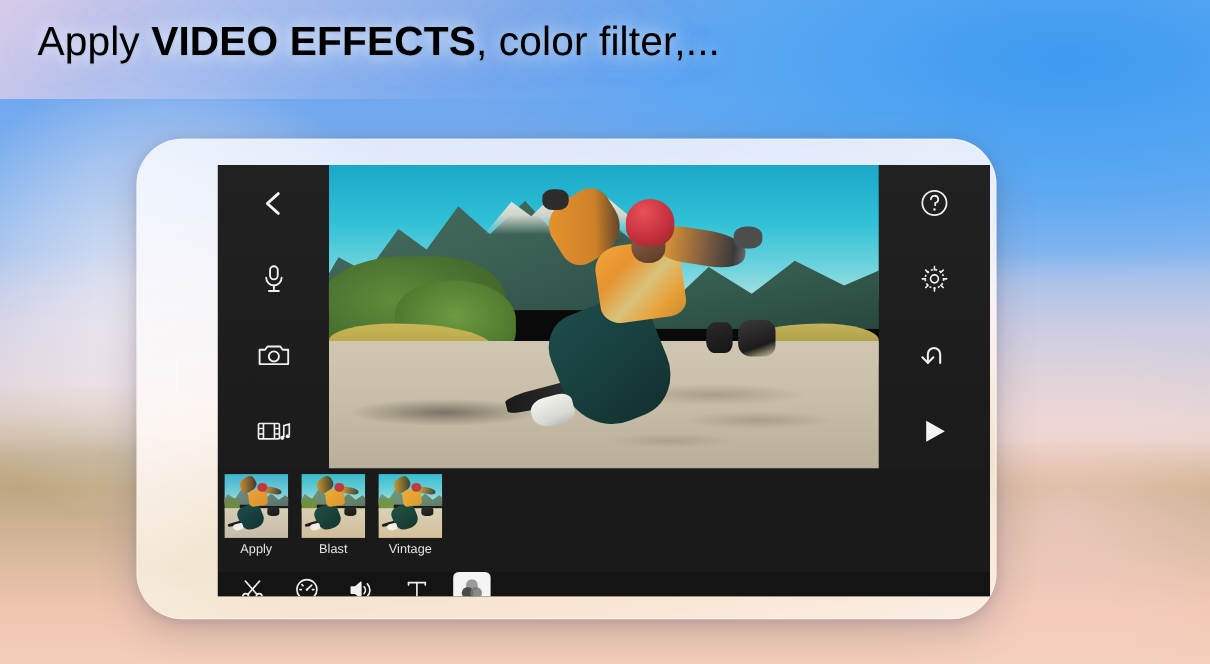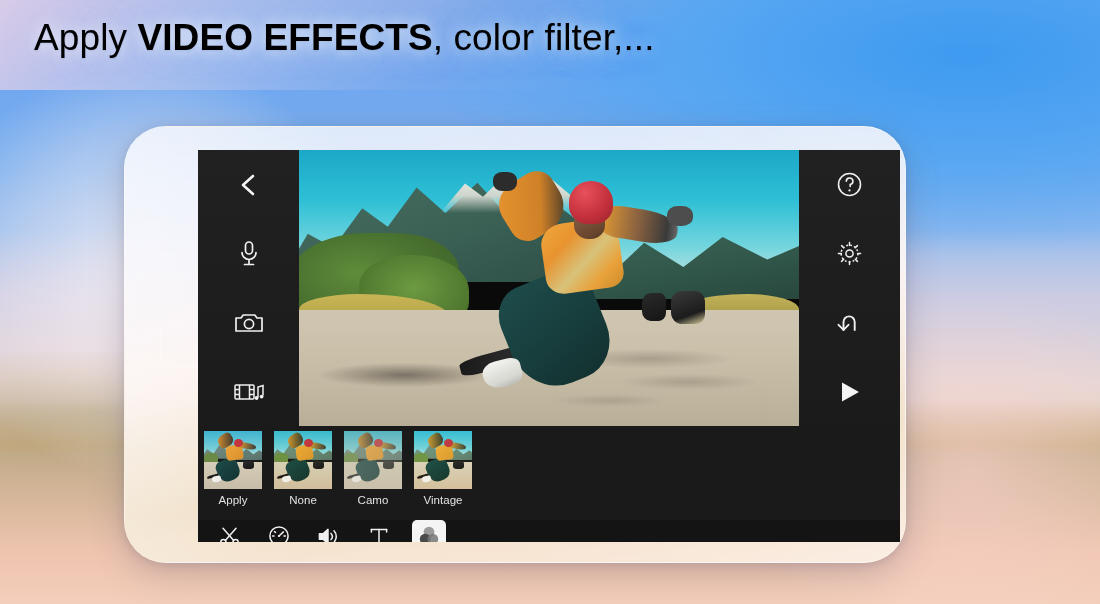--- a/index.html
+++ b/index.html
@@ -420,42 +420,21 @@
             <div class="t-board"></div>
             <div class="t-legs"></div>
             <div class="t-shoe"></div>
           <div class="t-body"></div>
             <div class="t-armR"></div>
             <div class="t-helmet"></div>
             <div class="t-riders"></div>
         </div>
         <div class="fx fx-blast"></div>
       </div>
-      <div class="flabel">None</div>
-    </div>
-    <div class="filter">
-      <div class="thumb">
-        <div class="thumb-scene">
-          <div class="t-sky"></div>
-            <div class="t-mtn"></div>
-            <div class="t-mtn2"></div>
-            <div class="t-green"></div>
-            <div class="t-road"></div>
-          <div class="t-armL"></div>
-            <div class="t-board"></div>
-            <div class="t-legs"></div>
-            <div class="t-shoe"></div>
-          <div class="t-body"></div>
-            <div class="t-armR"></div>
-            <div class="t-helmet"></div>
-            <div class="t-riders"></div>
-        </div>
-        <div class="fx fx-camo"></div>
-      </div>
-      <div class="flabel">Camo</div>
+      <div class="flabel">Blast</div>
     </div>
     <div class="filter">
       <div class="thumb">
         <div class="thumb-scene">
           <div class="t-sky"></div>
             <div class="t-mtn"></div>
             <div class="t-mtn2"></div>
             <div class="t-green"></div>
             <div class="t-road"></div>
           <div class="t-armL"></div>

